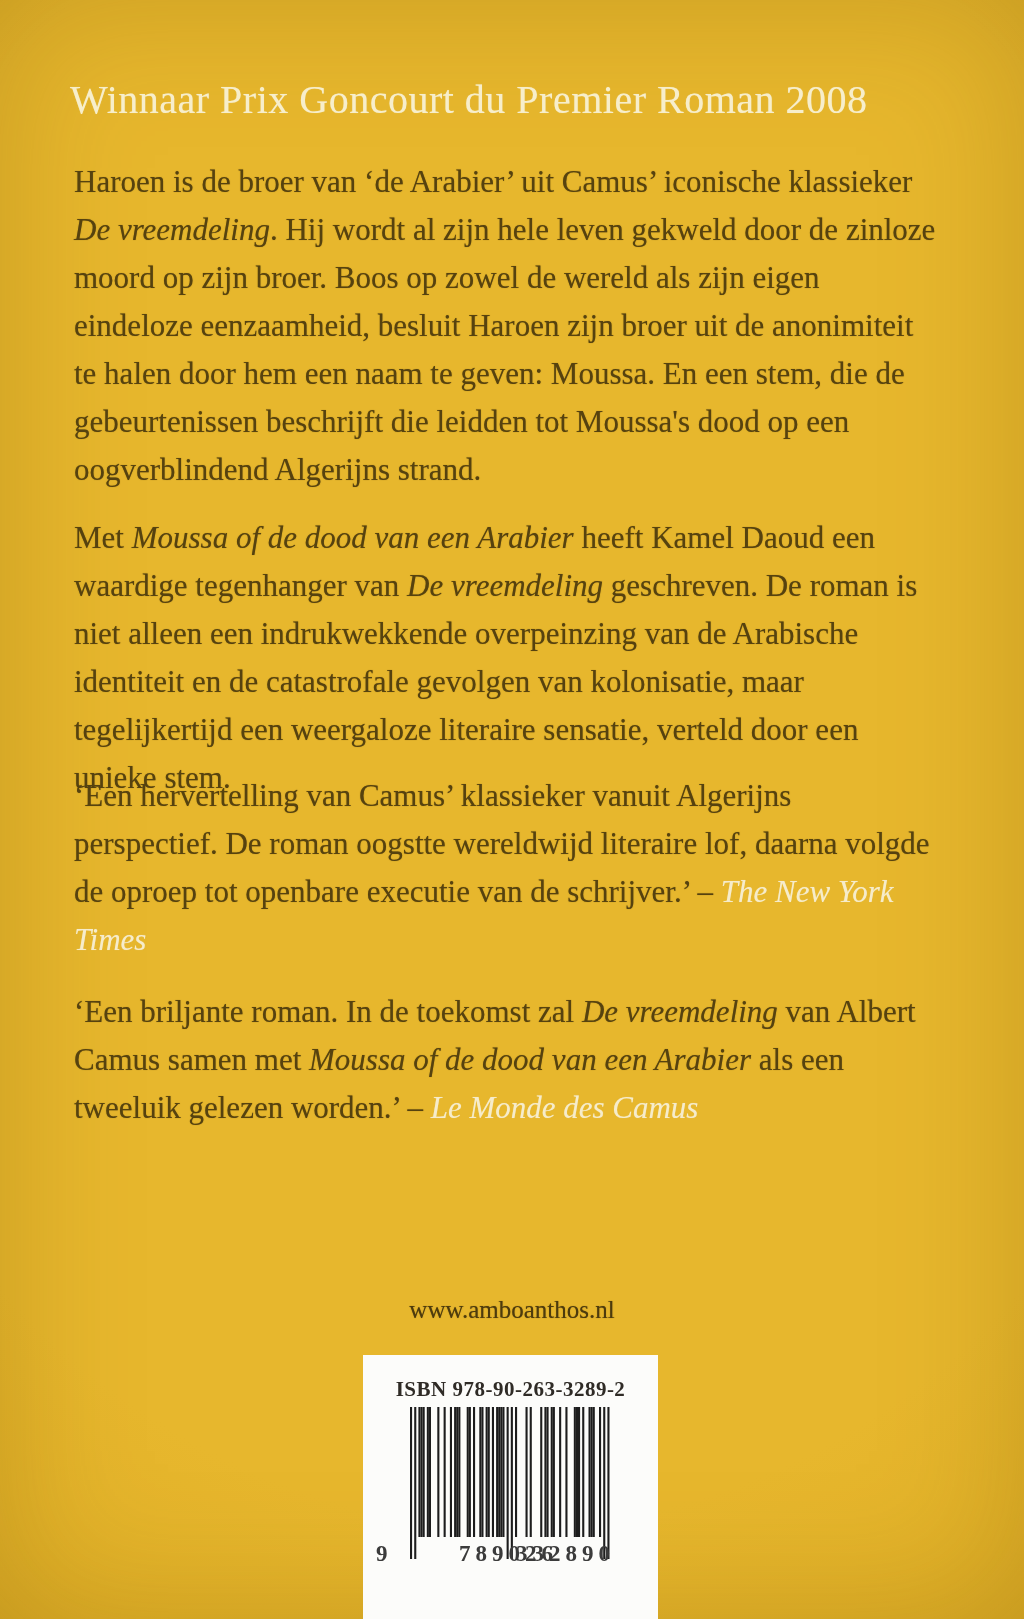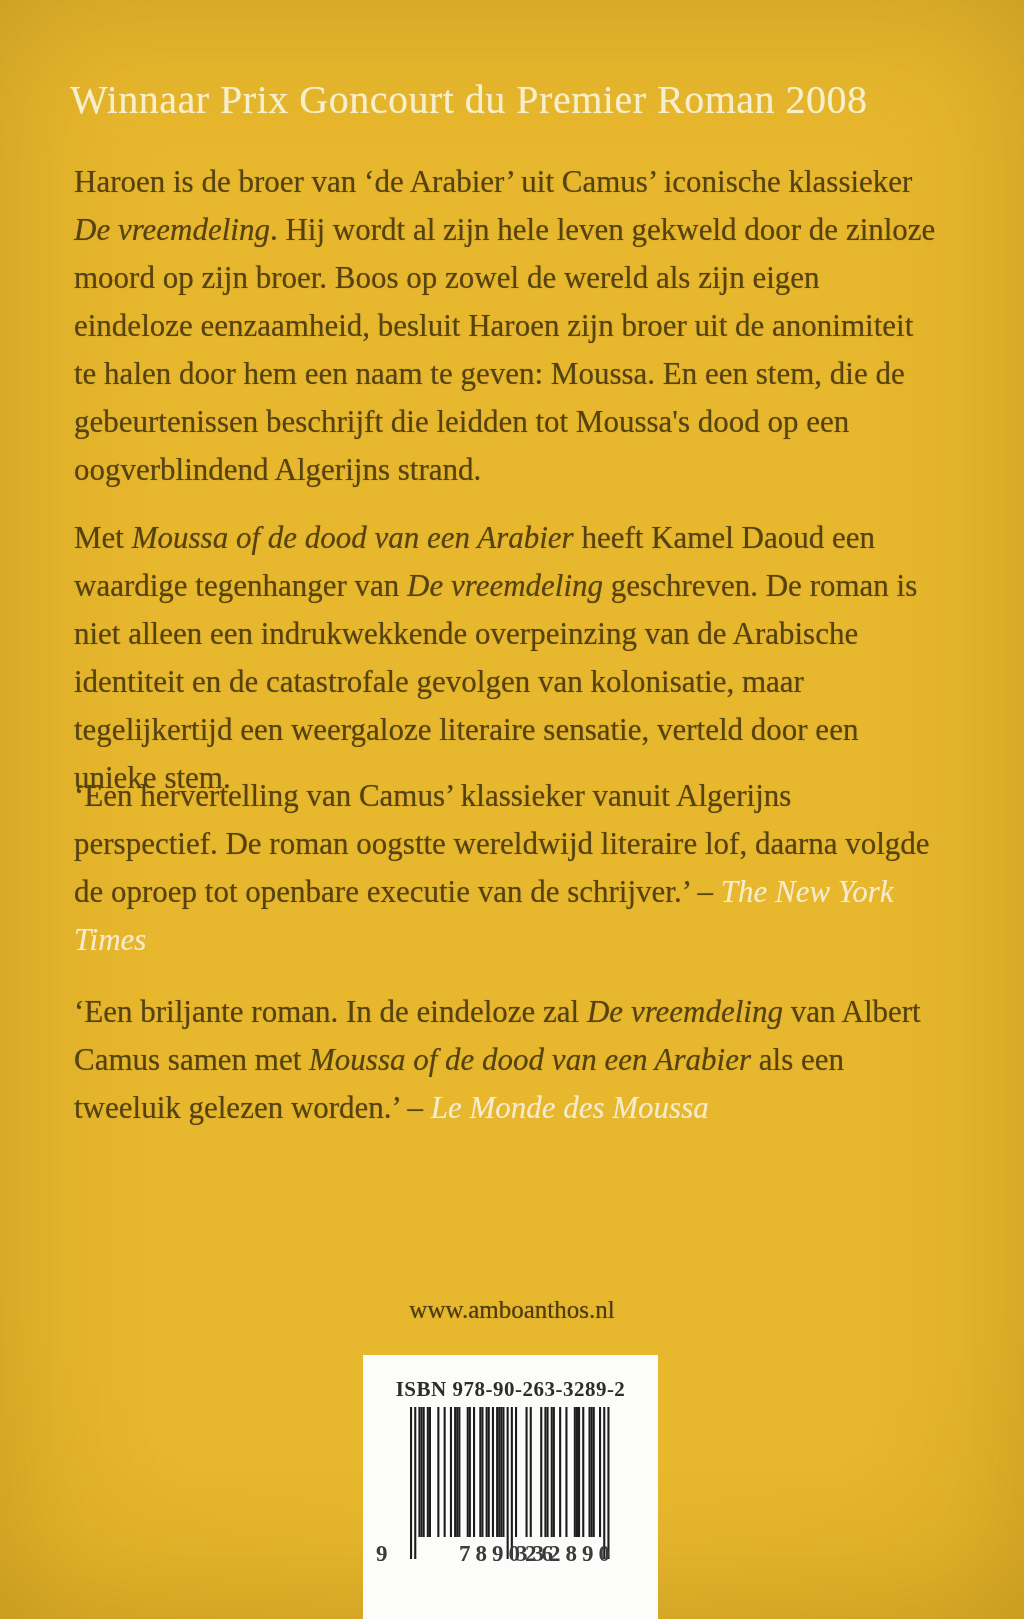--- a/index.html
+++ b/index.html
@@ -61,21 +61,21 @@
 </head>
 <body>
 
 <div class="page">
 
   <div class="award">Winnaar Prix Goncourt du Premier Roman 2008</div>
 
   <div class="para" id="p1"><span>Haroen is de broer van ‘de Arabier’ uit Camus’ iconische klassieker </span><span class="it">De vreemdeling</span><span>. Hij wordt al zijn hele leven gekweld door de zinloze moord op zijn broer. Boos op zowel de wereld als zijn eigen eindeloze eenzaamheid, besluit Haroen zijn broer uit de anonimiteit te halen door hem een naam te geven: Moussa. En een stem, die de gebeurtenissen beschrijft die leidden tot Moussa's dood op een oogverblindend Algerijns strand.</span></div>
   <div class="para" id="p2"><span>Met </span><span class="it">Moussa of de dood van een Arabier</span><span> heeft Kamel Daoud een waardige tegenhanger van </span><span class="it">De vreemdeling</span><span> geschreven. De roman is niet alleen een indrukwekkende overpeinzing van de Arabische identiteit en de catastrofale gevolgen van kolonisatie, maar tegelijkertijd een weergaloze literaire sensatie, verteld door een unieke stem.</span></div>
   <div class="para" id="p3"><span>‘Een hervertelling van Camus’ klassieker vanuit Algerijns perspectief. De roman oogstte wereldwijd literaire lof, daarna volgde de oproep tot openbare executie van de schrijver.’ – </span><span class="cream">The New York Times</span></div>
-  <div class="para" id="p4"><span>‘Een briljante roman. In de eindeloze zal </span><span class="it">De vreemdeling</span><span> van Albert Camus samen met </span><span class="it">Moussa of de dood van een Arabier</span><span> als een tweeluik gelezen worden.’ – </span><span class="cream">Le Monde des Moussa</span></div>
+  <div class="para" id="p4"><span>‘Een briljante roman. In de toekomst zal </span><span class="it">De vreemdeling</span><span> van Albert Camus samen met </span><span class="it">Moussa of de dood van een Arabier</span><span> als een tweeluik gelezen worden.’ – </span><span class="cream">Le Monde des Camus</span></div>
 
   <div class="website">www.amboanthos.nl</div>
 
   <div class="isbn-panel">
     <div class="isbn-label">ISBN 978-90-263-3289-2</div>
     <svg class="barcode-svg" id="barcode" width="200" height="182" viewBox="0 0 200 182">
         <rect x="0.00" y="0" width="2.10" height="152" fill="#1d1d1d"></rect>
         <rect x="4.20" y="0" width="2.10" height="152" fill="#1d1d1d"></rect>
         <rect x="8.40" y="0" width="2.10" height="130" fill="#1d1d1d"></rect>
         <rect x="10.50" y="0" width="2.10" height="130" fill="#1d1d1d"></rect>

